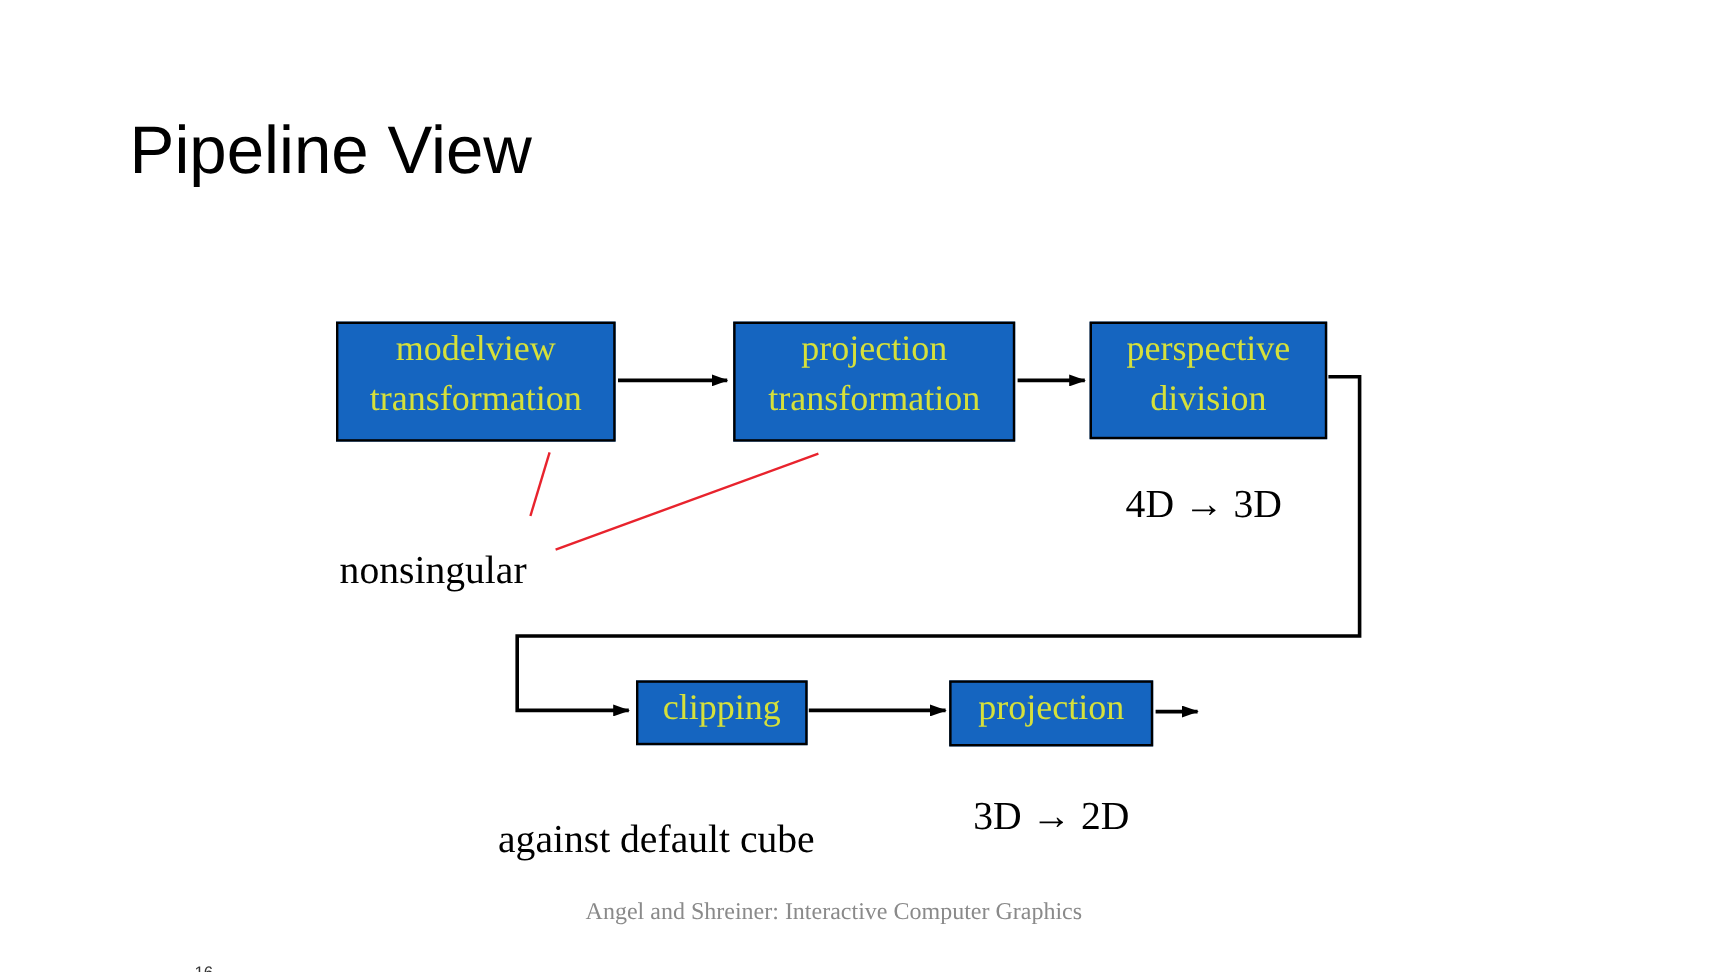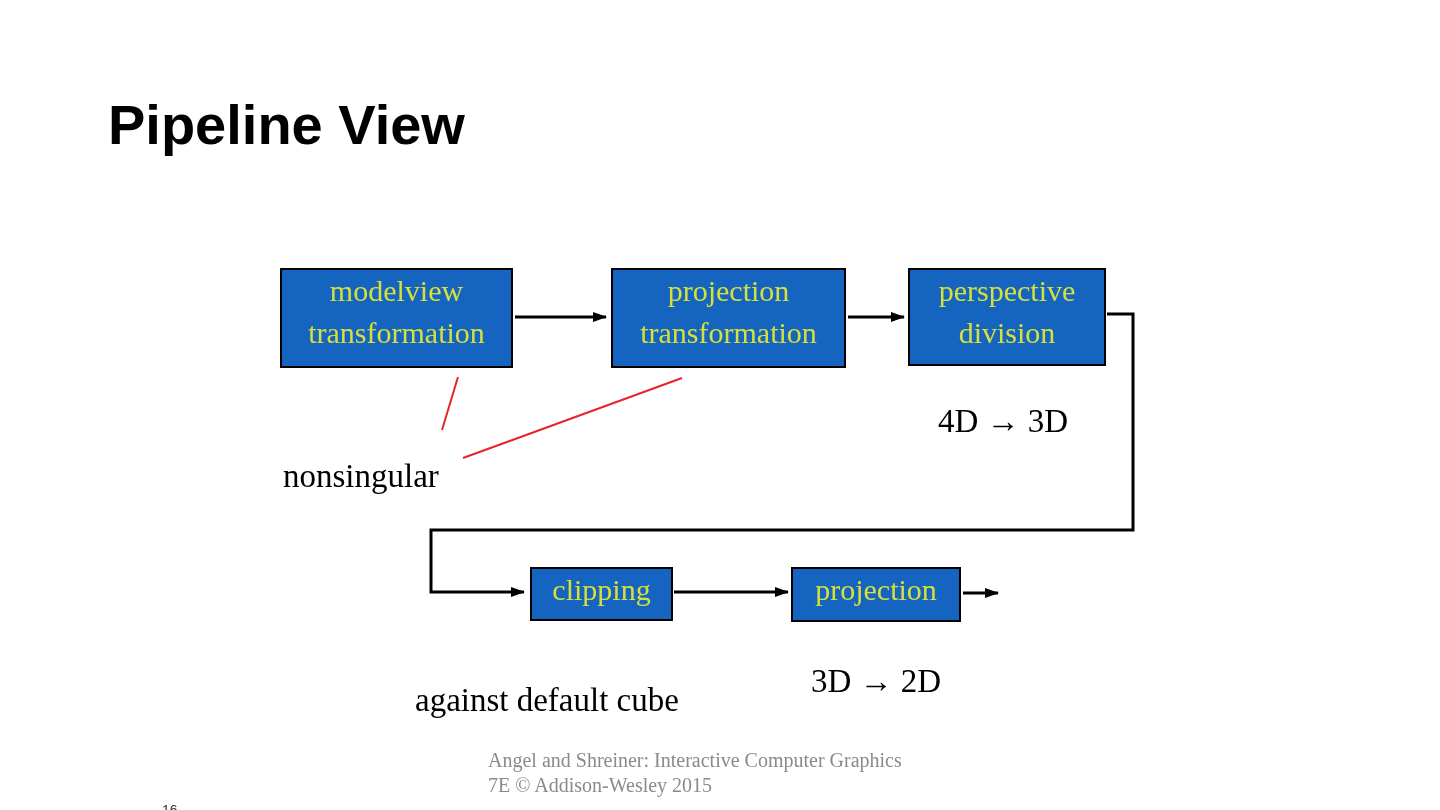--- a/index.html
+++ b/index.html
@@ -8,21 +8,21 @@
     width:1440px;height:810px;
     background:#ffffff;
     overflow:hidden;
     font-family:"Liberation Serif", serif;
   }
   .slide-title{
     position:absolute;
     left:108px;top:92px;
     font-family:"Liberation Sans", sans-serif;
     font-size:56px;
-    font-weight:700;
+    font-weight:400;
     color:#000000;
     letter-spacing:0px;
     white-space:nowrap;
   }
   .connector-layer{
     position:absolute;left:0;top:0;width:1440px;height:810px;
     pointer-events:none;
   }
   .pipe-box{
     position:absolute;
@@ -112,17 +112,16 @@
     <span>projection</span>
   </div>
 
   <div class="note note-4d-3d">4D → 3D</div>
   <div class="note note-nonsingular">nonsingular</div>
   <div class="note note-against-cube">against default cube</div>
   <div class="note note-3d-2d">3D → 2D</div>
 
   <div class="footer">
     <div>Angel and Shreiner: Interactive Computer Graphics</div>
-    <div>7E © Addison-Wesley 2015</div>
   </div>
   <div class="page-number">16</div>
 
 </div>
 
 </body></html>

